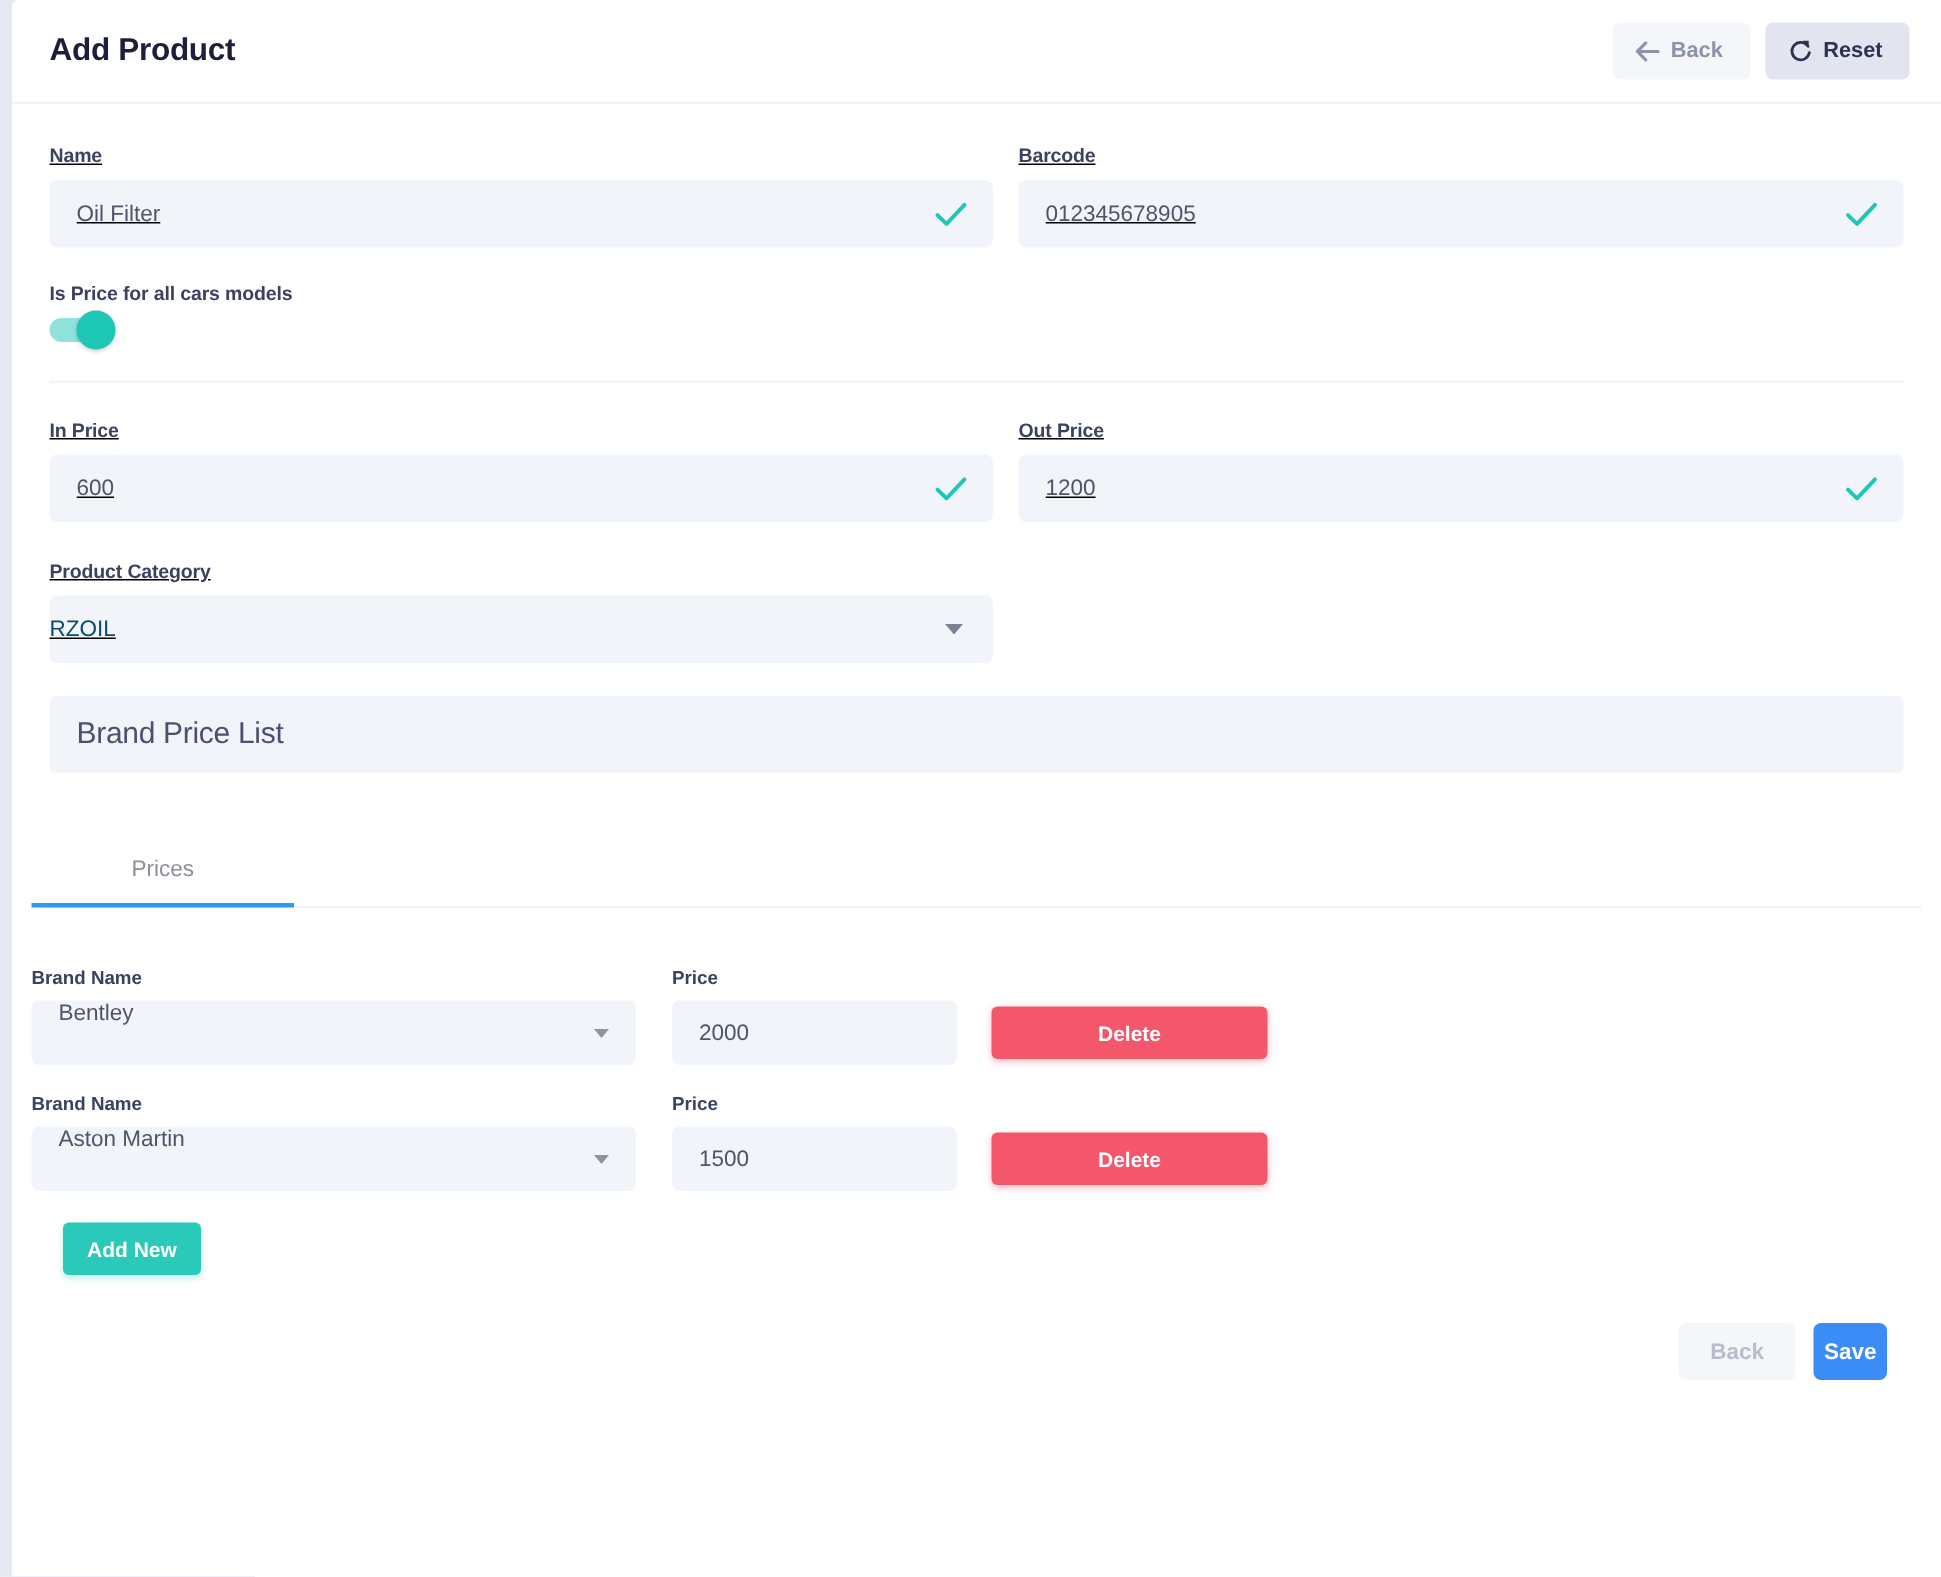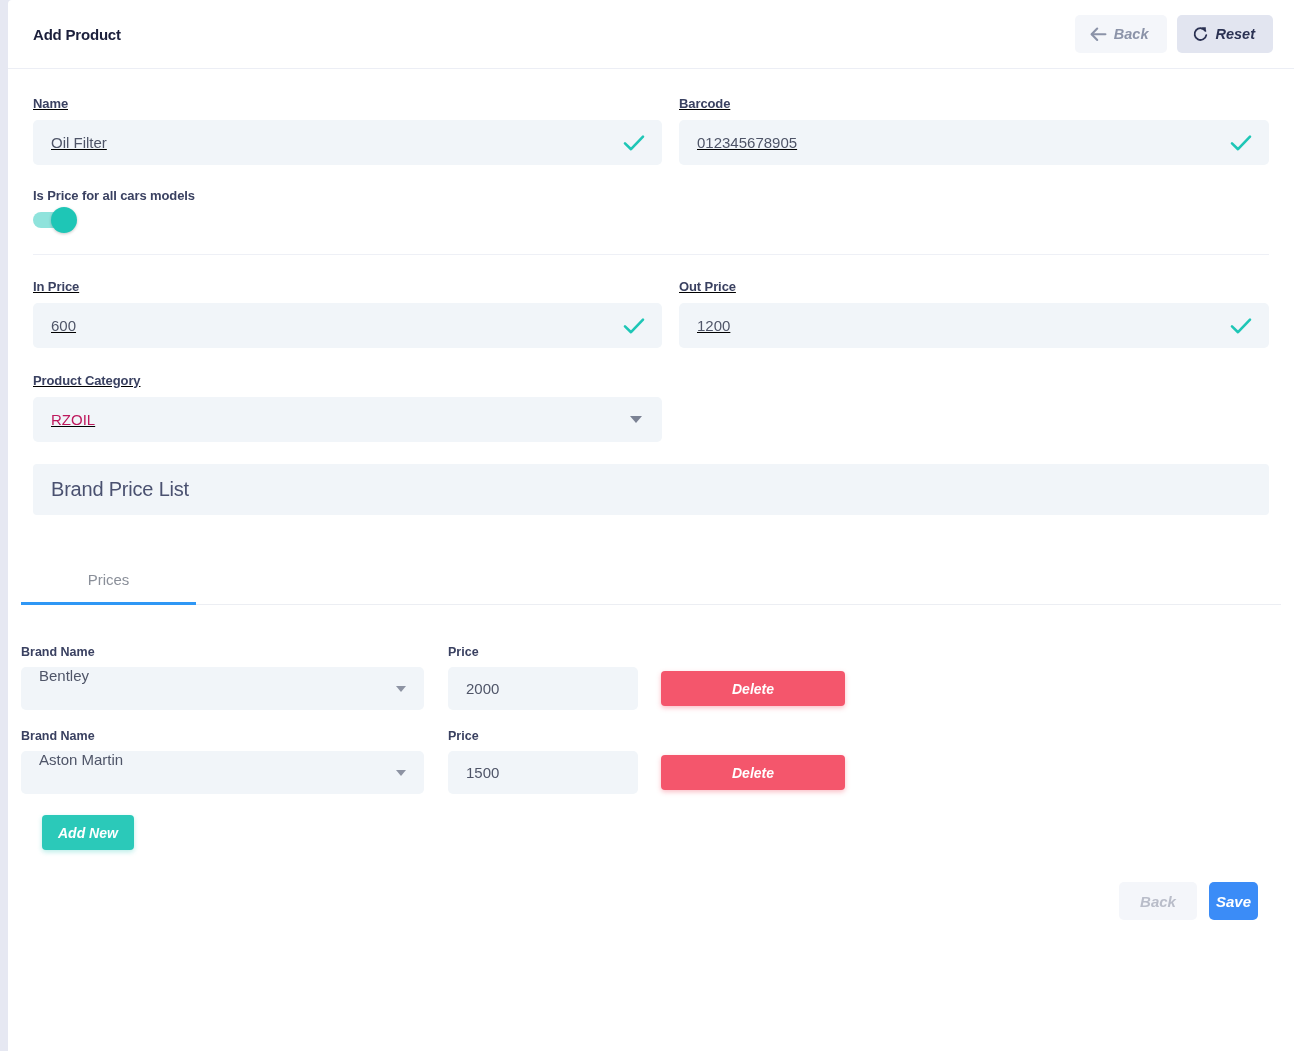--- a/index.html
+++ b/index.html
@@ -32,40 +32,39 @@
   
   .card-header {
     position: relative;
     height: 69px;
     border-bottom: 1px solid #eceef5;
     display: flex;
     align-items: center;
     padding: 0 21px 0 25px;
   }
   .page-title {
-    font-size: 15px;
+    font-size: 21px;
     font-weight: 700;
     color: #1b1f3b;
     letter-spacing: -0.2px;
     flex: 1;
   }
   .header-actions { display: flex; gap: 10px; align-items: center; }
 
   .btn {
     border: none;
     border-radius: 5px;
     font-family: "Liberation Sans", sans-serif;
     font-weight: 700;
     cursor: pointer;
     display: inline-flex;
     align-items: center;
     justify-content: center;
     gap: 7px;
     white-space: nowrap;
-    font-style: italic;
   }
   .btn-back-top {
     background: #f4f6fa;
     color: #8b93a8;
     font-size: 14.5px;
     height: 38px;
     padding: 0 18px 0 15px;
   }
   .btn-reset {
     background: #e2e5f0;
@@ -150,22 +149,21 @@
     position: relative;
     background: #f1f5f9;
     border-radius: 5px;
     height: 45px;
     display: flex;
     align-items: center;
     cursor: pointer;
   }
   .select-wrap .val {
     font-size: 15px;
-    color: #be185d;
-    padding-left: 18px;
+    color: #0c4a6e;
     flex: 1;
   }
   .caret {
     width: 0; height: 0;
     border-left: 6px solid transparent;
     border-right: 6px solid transparent;
     border-top: 7px solid #7b8294;
     margin-right: 20px;
   }
 

